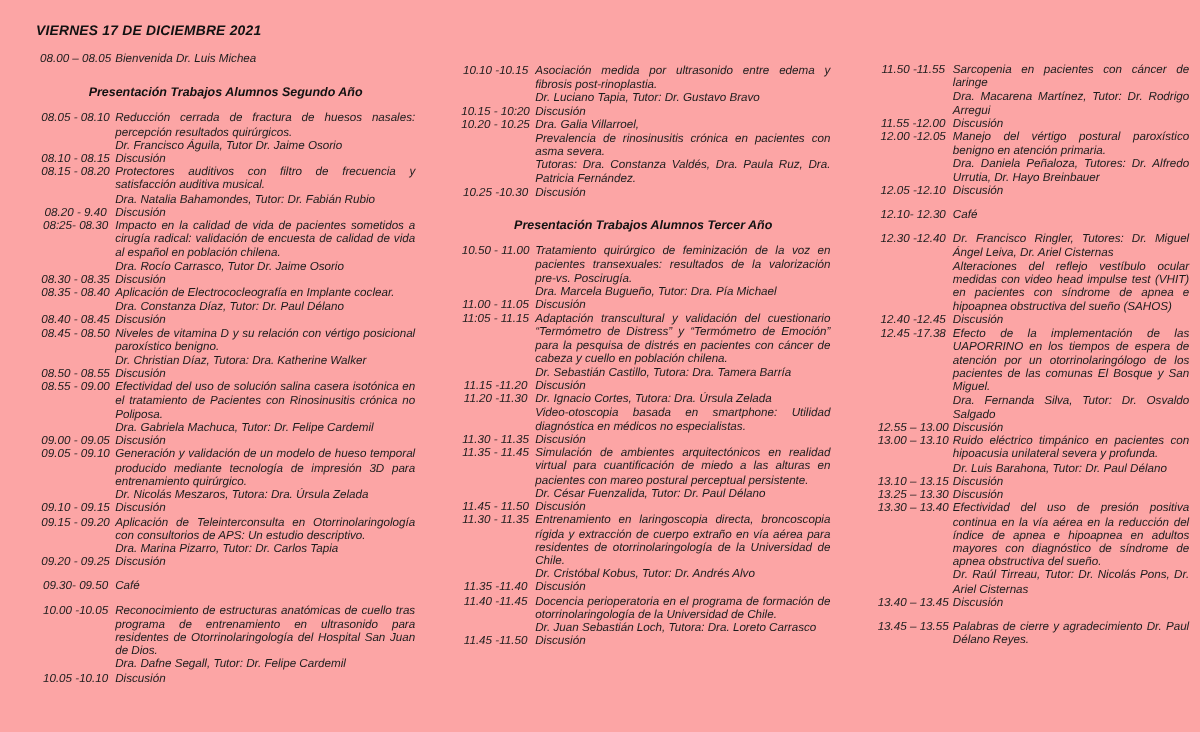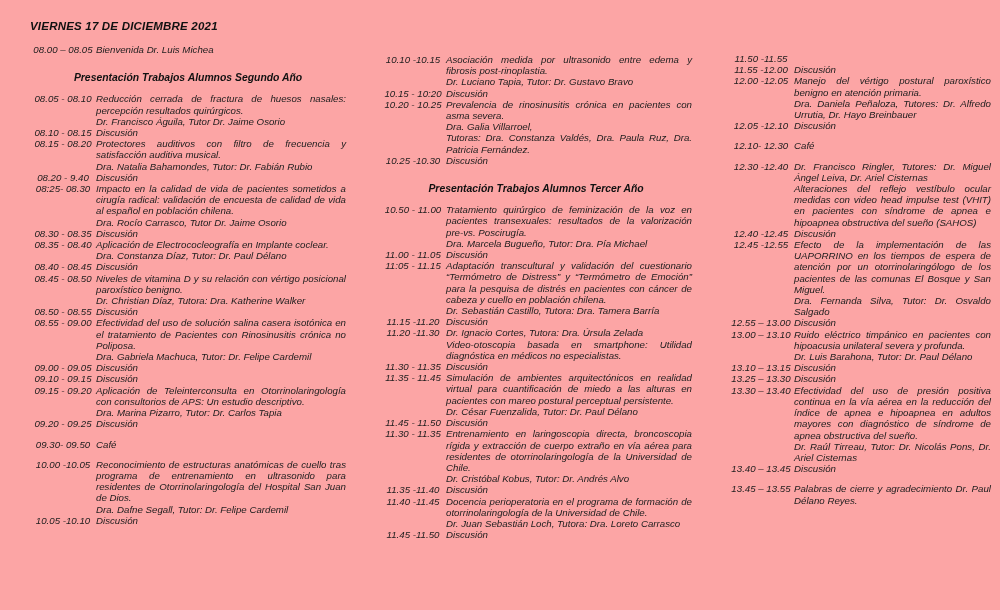--- a/index.html
+++ b/index.html
@@ -138,20 +138,27 @@
             <div class="para">Dra. Gabriela Machuca, Tutor: Dr. Felipe Cardemil</div>
           </div>
         </div>
         <div class="entry">
           <div class="time">09.00 - 09.05</div>
           <div class="text">
             <div class="para">Discusión</div>
           </div>
         </div>
         <div class="entry">
+          <div class="time">09.05 - 09.10</div>
+          <div class="text">
+            <div class="para">Generación y validación de un modelo de hueso temporal producido mediante tecnología de impresión 3D para entrenamiento quirúrgico.</div>
+            <div class="para">Dr. Nicolás Meszaros, Tutora: Dra. Úrsula Zelada</div>
+          </div>
+        </div>
+        <div class="entry">
           <div class="time">09.10 - 09.15</div>
           <div class="text">
             <div class="para">Discusión</div>
           </div>
         </div>
         <div class="entry">
           <div class="time">09.15 - 09.20</div>
           <div class="text">
             <div class="para">Aplicación de Teleinterconsulta en Otorrinolaringología con consultorios de APS: Un estudio descriptivo.</div>
             <div class="para">Dra. Marina Pizarro, Tutor: Dr. Carlos Tapia</div>
@@ -193,22 +200,22 @@
         </div>
         <div class="entry">
           <div class="time">10.15 - 10:20</div>
           <div class="text">
             <div class="para">Discusión</div>
           </div>
         </div>
         <div class="entry">
           <div class="time">10.20 - 10.25</div>
           <div class="text">
+            <div class="para">Dra. Galia Villarroel,</div>
             <div class="para">Prevalencia de rinosinusitis crónica en pacientes con asma severa.</div>
-            <div class="para">Dra. Galia Villarroel,</div>
             <div class="para">Tutoras: Dra. Constanza Valdés, Dra. Paula Ruz, Dra. Patricia Fernández.</div>
           </div>
         </div>
         <div class="entry">
           <div class="time">10.25 -10.30</div>
           <div class="text">
             <div class="para">Discusión</div>
           </div>
         </div>
         <div class="heading">Presentación Trabajos Alumnos Tercer Año</div>
@@ -287,20 +294,24 @@
         <div class="entry">
           <div class="time">11.45 -11.50</div>
           <div class="text">
             <div class="para">Discusión</div>
           </div>
         </div>
       </div>
       <div class="col col-3">
         <div class="entry">
           <div class="time">11.50 -11.55</div>
+          <div class="text">
+            <div class="para">Sarcopenia en pacientes con cáncer de laringe</div>
+            <div class="para">Dra. Macarena Martínez, Tutor: Dr. Rodrigo Arregui</div>
+          </div>
         </div>
         <div class="entry">
           <div class="time">11.55 -12.00</div>
           <div class="text">
             <div class="para">Discusión</div>
           </div>
         </div>
         <div class="entry">
           <div class="time">12.00 -12.05</div>
           <div class="text">
@@ -327,21 +338,21 @@
             <div class="para">Alteraciones del reflejo vestíbulo ocular medidas con video head impulse test (VHIT) en pacientes con síndrome de apnea e hipoapnea obstructiva del sueño (SAHOS)</div>
           </div>
         </div>
         <div class="entry">
           <div class="time">12.40 -12.45</div>
           <div class="text">
             <div class="para">Discusión</div>
           </div>
         </div>
         <div class="entry">
-          <div class="time">12.45 -12.55</div>
+          <div class="time">12.45 -17.38</div>
           <div class="text">
             <div class="para">Efecto de la implementación de las UAPORRINO en los tiempos de espera de atención por un otorrinolaringólogo de los pacientes de las comunas El Bosque y San Miguel.</div>
             <div class="para">Dra. Fernanda Silva, Tutor: Dr. Osvaldo Salgado</div>
           </div>
         </div>
         <div class="entry">
           <div class="time">12.55 – 13.00</div>
           <div class="text">
             <div class="para">Discusión</div>
           </div>

